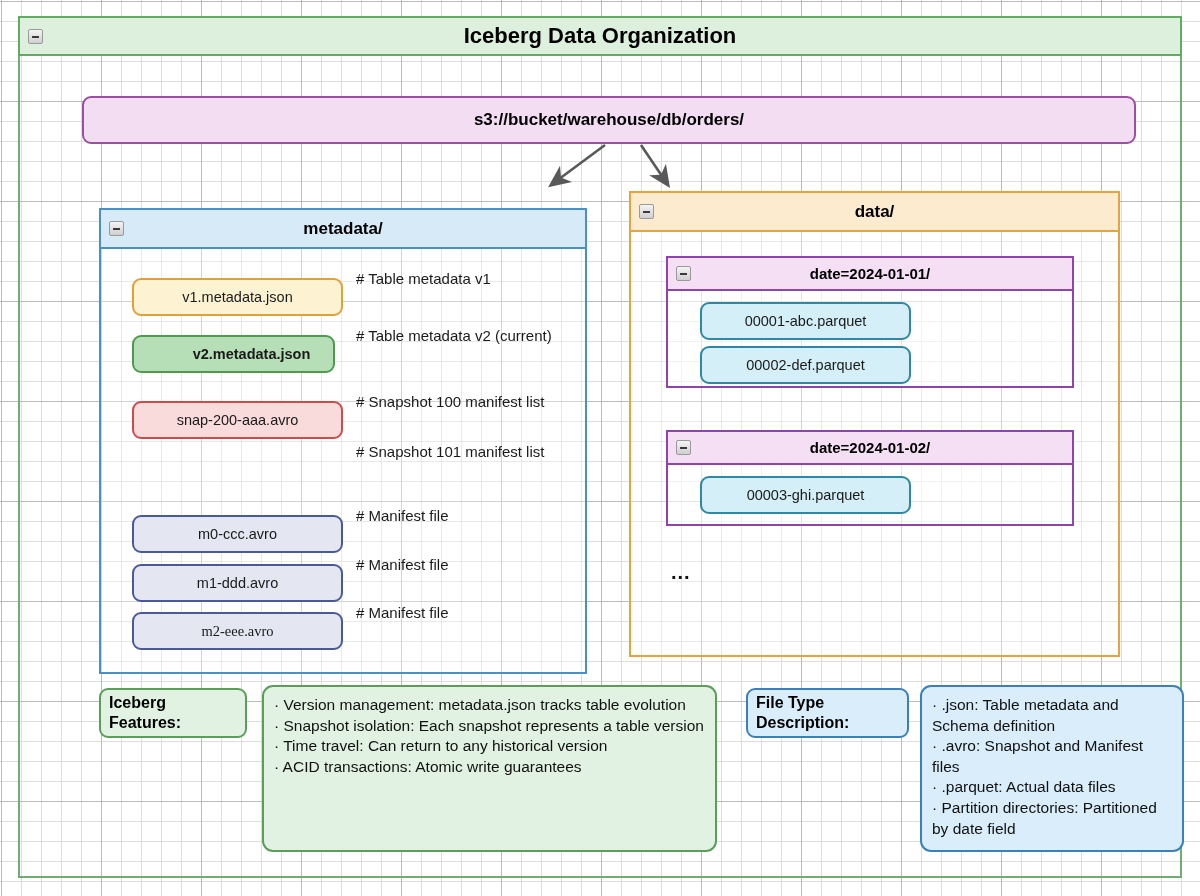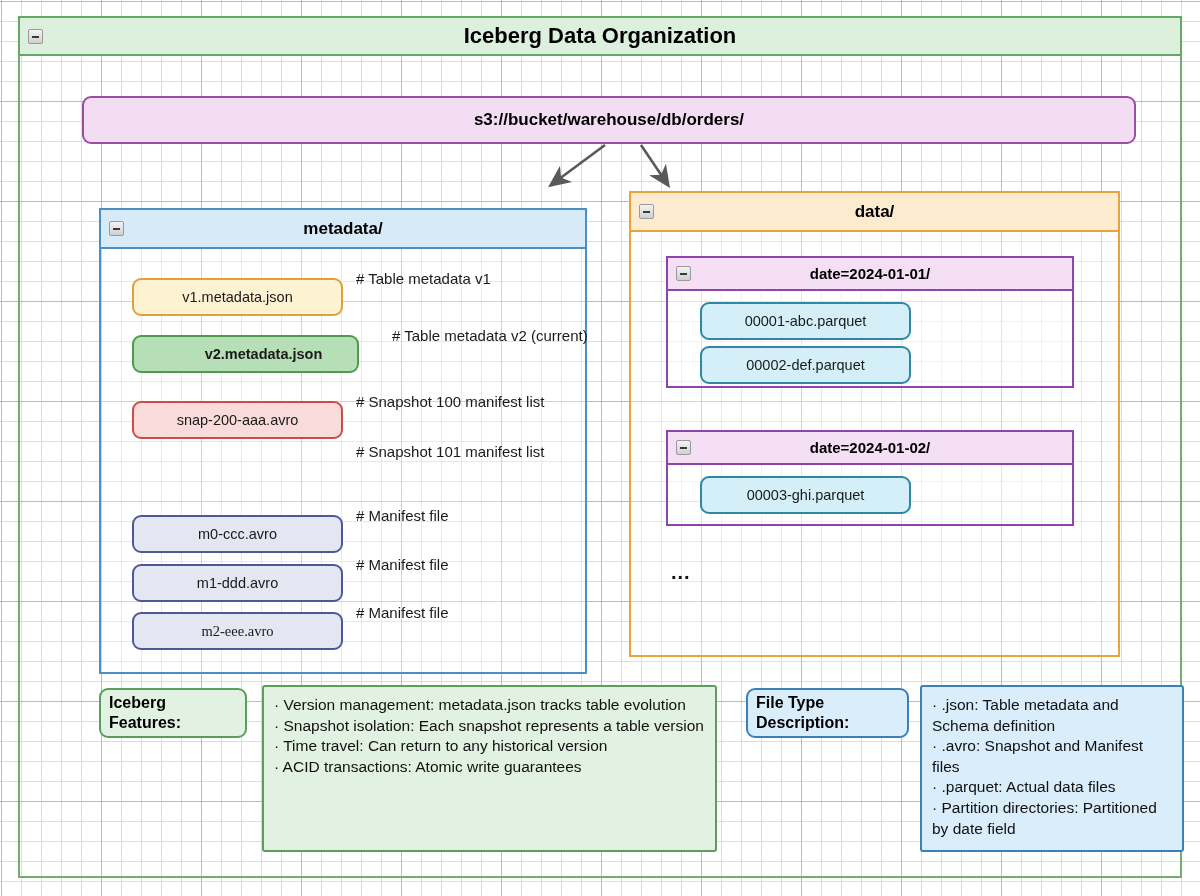--- a/index.html
+++ b/index.html
@@ -186,21 +186,21 @@
     text-align: left;
     padding-left: 8px;
     align-items: center;
     line-height: 1.22;
   }
   .legend-body {
     position: absolute;
     box-sizing: border-box;
     border-width: 2px;
     border-style: solid;
-    border-radius: 3px;
+    border-radius: 11px;
     font-size: 15.5px;
     color: #111;
     line-height: 1.33;
     padding: 8px 10px 8px 10px;
     text-align: left;
     white-space: pre-wrap;
   }
   .legend-green { background: #e2f2e2; border-color: #5a9e5a; }
   .legend-blue  { background: #d9edfb; border-color: #3d7fb8; }
 
@@ -239,39 +239,39 @@
     <div class="hdr">
       <span class="collapse-icon" style="left:8px; top:11px;">
           <span class="bar"></span>
         </span>
       <span>metadata/</span>
     </div>
 
     <div class="box rounded chip chip-json-old" style="left:31px; top:68px;  width:211px;">
       <span>v1.metadata.json</span>
       </div>
-    <div class="box rounded chip chip-json-cur" style="left:31px; top:125px; width:227px;padding-left:36px;">
+    <div class="box rounded chip chip-json-cur" style="left:31px; top:125px; width:203px;padding-left:36px;">
       <span>v2.metadata.json</span>
       </div>
     <div class="box rounded chip chip-avro-snap" style="left:31px; top:191px; width:211px;">
       <span>snap-200-aaa.avro</span>
       </div>
     <div class="box rounded chip chip-avro-man" style="left:31px; top:305px; width:211px;">
       <span>m0-ccc.avro</span>
       </div>
     <div class="box rounded chip chip-avro-man" style="left:31px; top:354px; width:211px;">
       <span>m1-ddd.avro</span>
       </div>
     <div class="box rounded chip chip-avro-man" style="left:31px; top:402px; width:211px;font-family:Liberation Serif, serif;">
       <span>m2-eee.avro</span>
       </div>
   </div>
 
   <div class="comment" style="left:356px; top:270px;"># Table metadata v1</div>
-  <div class="comment" style="left:356px; top:327px;margin-left:36px;"># Table metadata v2 (current)</div>
+  <div class="comment" style="left:356px; top:327px;"># Table metadata v2 (current)</div>
   <div class="comment" style="left:356px; top:393px;"># Snapshot 100 manifest list</div>
   <div class="comment" style="left:356px; top:443px;"># Snapshot 101 manifest list</div>
   <div class="comment" style="left:356px; top:507px;"># Manifest file</div>
   <div class="comment" style="left:356px; top:556px;"># Manifest file</div>
   <div class="comment" style="left:356px; top:604px;"># Manifest file</div>
 
   <div class="container-box" id="data-panel">
     <div class="hdr">
       <span class="collapse-icon" style="left:8px; top:11px;">
           <span class="bar"></span>

